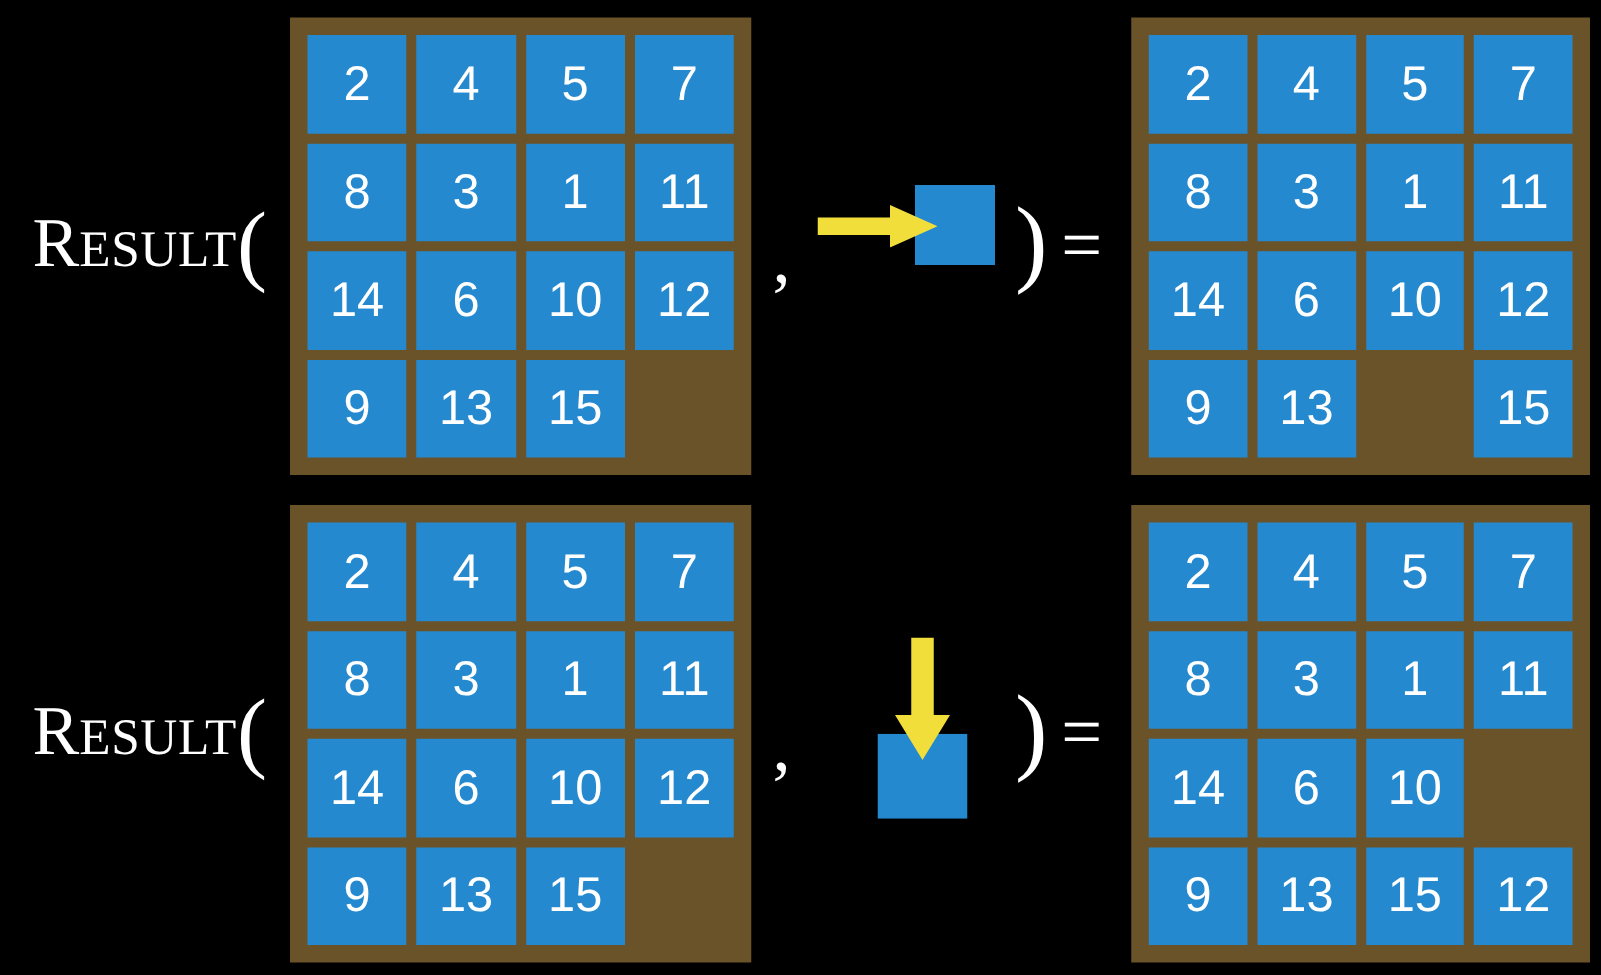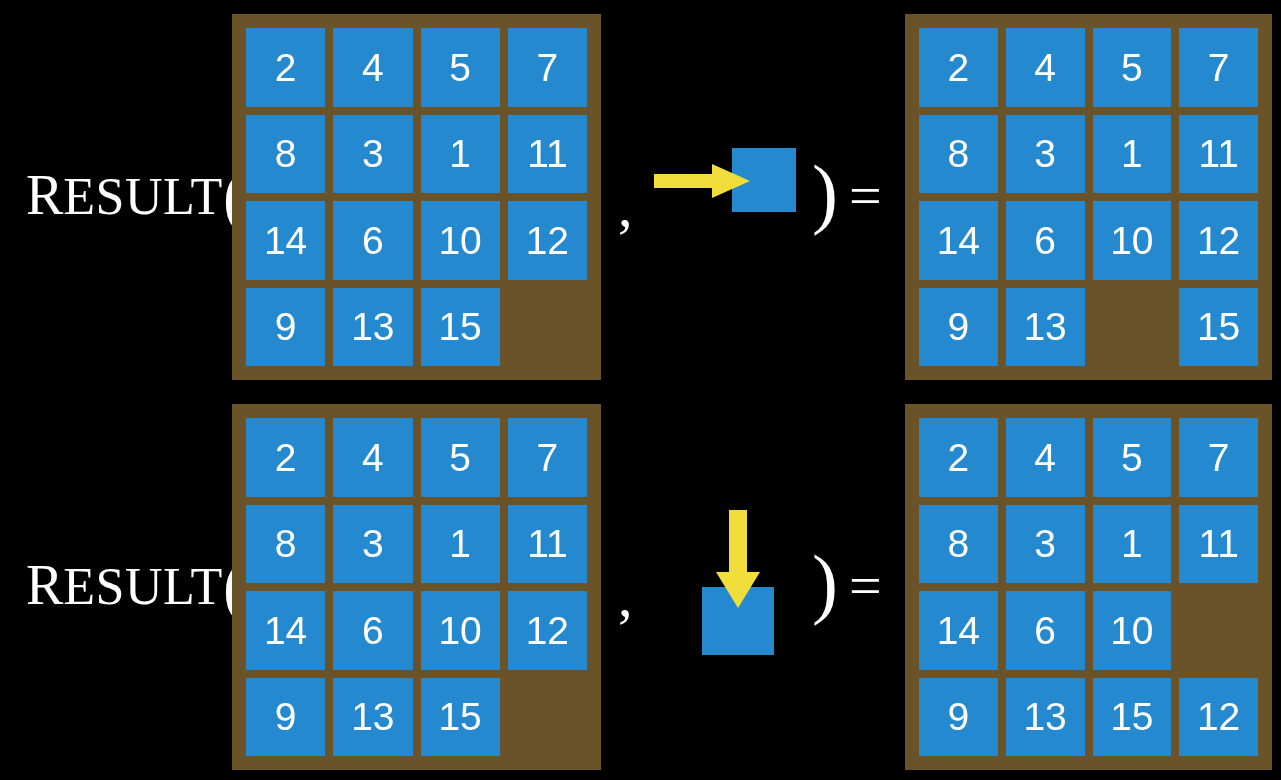--- a/index.html
+++ b/index.html
@@ -34,21 +34,21 @@
     color: #ffffff;
     font-family: "Liberation Serif", "DejaVu Serif", serif;
     font-size: 56px;
     line-height: 1;
     white-space: nowrap;
     letter-spacing: 0px;
     display: flex;
     align-items: baseline;
   }
   .result-label .cap-first { font-size: 56px; }
-  .result-label .cap-rest  { font-size: 52px; letter-spacing: 0.5px; }
+  .result-label .cap-rest  { font-size: 41px; letter-spacing: 0.5px; }
   .result-label .paren-open { font-size: 72px; line-height: 0; position: relative; top: 6px; }
 
   
   .grid {
     position: absolute;
     box-sizing: border-box;
     display: grid;
     grid-template-columns: repeat(4, 1fr);
     grid-template-rows: repeat(4, 1fr);
     gap: 8px;

